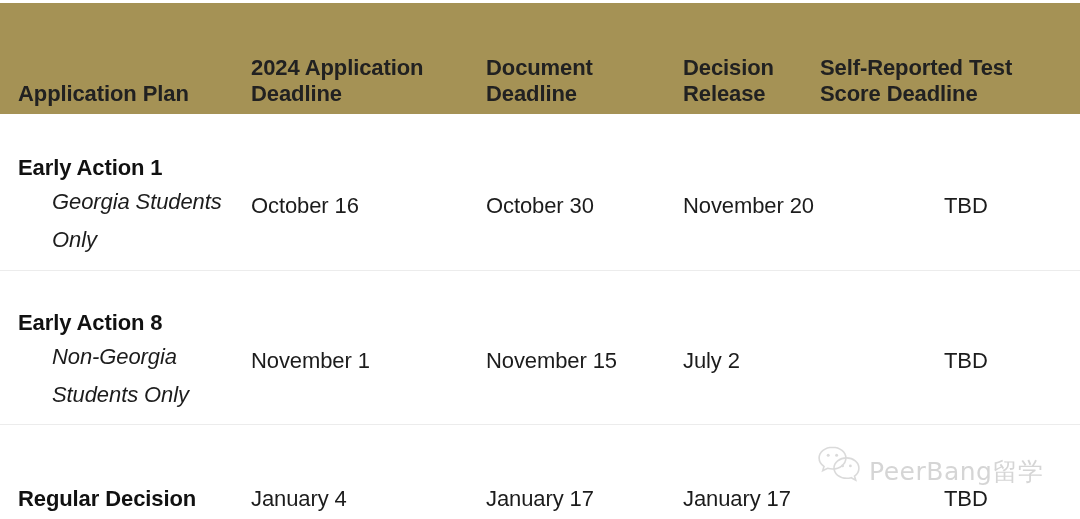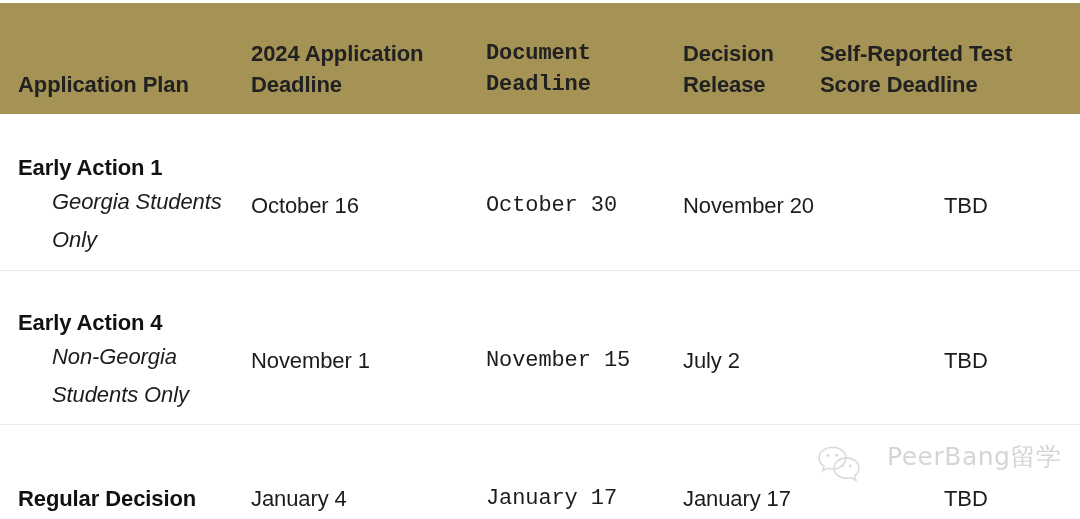--- a/index.html
+++ b/index.html
@@ -34,32 +34,32 @@
   }
   .thead .hrow {
     display: flex;
     width: 100%;
     height: 100%;
     align-items: flex-end;
   }
   .hcell {
     font-size: 22px;
     font-weight: bold;
-    line-height: 31px;
+    line-height: 26px;
     color: #212121;
     letter-spacing: -0.1px;
-    padding-bottom: 14px;
+    padding-bottom: 7px;
     box-sizing: border-box;
     white-space: pre-line;
   }
 
   
   .c1 { width: 250px; padding-left: 18px; }
   .c2 { width: 235px; padding-left: 1px; }
-  .c3 { width: 197px; padding-left: 1px; font-family: Liberation Mono, monospace; }
+  .c3 { width: 197px; padding-left: 1px; }
   .c4 { width: 261px; padding-left: 1px; }
   .c5 { width: 137px; padding-left: 1px; }
 
   
   .tbody {
     position: absolute;
     left: 0;
     top: 114px;
     width: 1080px;
   }
@@ -98,22 +98,22 @@
   .bcell.date {
     line-height: 30px;
   }
 
   
   .watermark {
     position: absolute;
     left: 816px;
     top: 444px;
     display: flex;
-    align-items: flex-start;
-    gap: 25px;
+    align-items: flex-end;
+    gap: 7px;
     opacity: 0.55;
     pointer-events: none;
   }
   .wm-logo {
     width: 46px;
     height: 40px;
     display: block;
   }
   .wm-text {
     font-size: 25px;
@@ -151,21 +151,21 @@
         <span class="plan-note">Georgia Students Only</span>
       </div>
       <div class="bcell date c2">October 16</div>
       <div class="bcell date c3">October 30</div>
       <div class="bcell date c4">November 20</div>
       <div class="bcell date c5">TBD</div>
     </div>
 
     <div class="trow r2">
       <div class="bcell c1">
-        <span class="plan-title">Early Action 4</span>
+        <span class="plan-title">Early Action 8</span>
         <span class="plan-note">Non-Georgia Students Only</span>
       </div>
       <div class="bcell date c2">November 1</div>
       <div class="bcell date c3">November 15</div>
       <div class="bcell date c4">July 2</div>
       <div class="bcell date c5">TBD</div>
     </div>
 
     <div class="trow r3">
       <div class="bcell c1">

